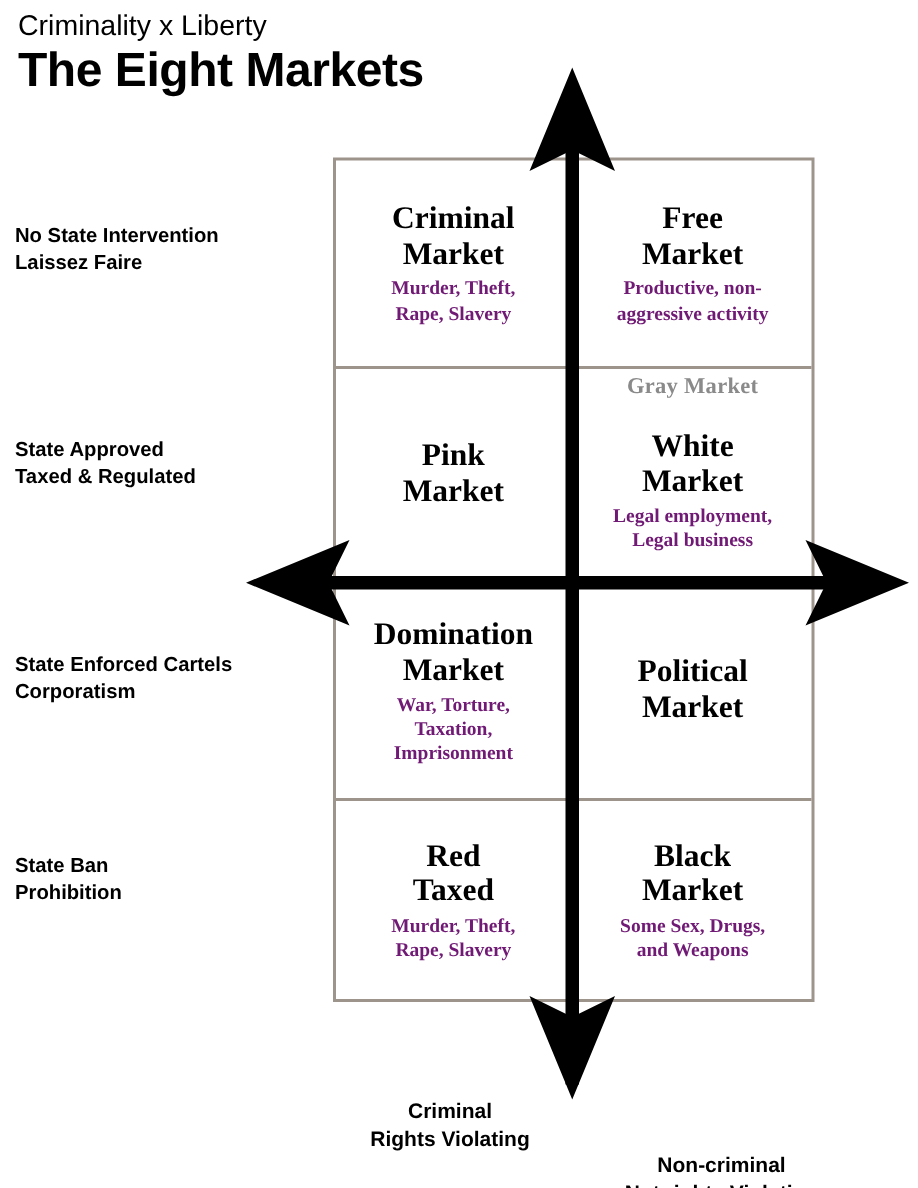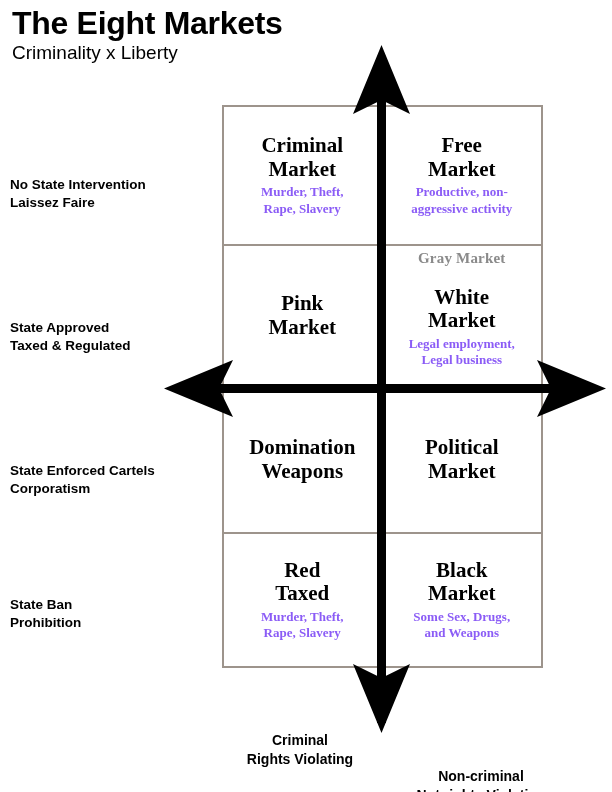--- a/index.html
+++ b/index.html
@@ -76,21 +76,21 @@
     line-height: 1.13;
     color: #000000;
     white-space: pre-line;
     margin-bottom: 3px;
   }
   .cell-desc {
     font-family: "Liberation Serif", serif;
     font-weight: bold;
     font-size: 13px;
     line-height: 1.25;
-    color: #8b5cf6;
+    color: #701a75;
     white-space: pre-line;
   }
 
   
   .gray-banner {
     position: absolute;
     top: 4px;
     left: 0;
     right: 0;
     text-align: center;
@@ -116,21 +116,20 @@
   .row-label {
     position: absolute;
     left: 10px;
     width: 208px;
     font-family: "Liberation Sans", sans-serif;
     font-weight: bold;
     font-size: 13.5px;
     line-height: 1.32;
     color: #000000;
     white-space: pre-line;
-    margin-top: 28px;
   }
   #row-label-0 { top: 148px; }
   #row-label-1 { top: 291px; }
   #row-label-2 { top: 434px; }
   #row-label-3 { top: 568px; }
 
   
   .bottom-label {
     position: absolute;
     top: 731px;
@@ -142,22 +141,22 @@
     text-align: center;
     white-space: pre-line;
   }
   #bottom-label-left  { left: 222px; width: 156px; }
   #bottom-label-right { left: 388px; width: 186px; margin-top: 36px; }
 </style>
 </head>
 <body>
 
 <div id="title-block">
+  <div id="page-subtitle">Criminality x Liberty</div>
   <div id="page-title">The Eight Markets</div>
-  <div id="page-subtitle">Criminality x Liberty</div>
 </div>
 
 <div class="row-label" id="row-label-0">No State Intervention
 Laissez Faire</div>
 <div class="row-label" id="row-label-1">State Approved
 Taxed &amp; Regulated</div>
 <div class="row-label" id="row-label-2">State Enforced Cartels
 Corporatism</div>
 <div class="row-label" id="row-label-3">State Ban
 Prohibition</div>
@@ -186,21 +185,24 @@
   <div class="cell bb has-banner">
     <div class="gray-banner">Gray Market</div>
     <div class="cell-title">White
 Market</div>
     <div class="cell-desc">Legal employment,
 Legal business</div>
   </div>
 
   <div class="cell rb bb">
     <div class="cell-title">Domination
-Weapons</div>
+Market</div>
+    <div class="cell-desc">War, Torture,
+Taxation,
+Imprisonment</div>
   </div>
 
   <div class="cell bb">
     <div class="cell-title">Political
 Market</div>
   </div>
 
   <div class="cell rb">
     <div class="cell-title">Red
 Taxed</div>

